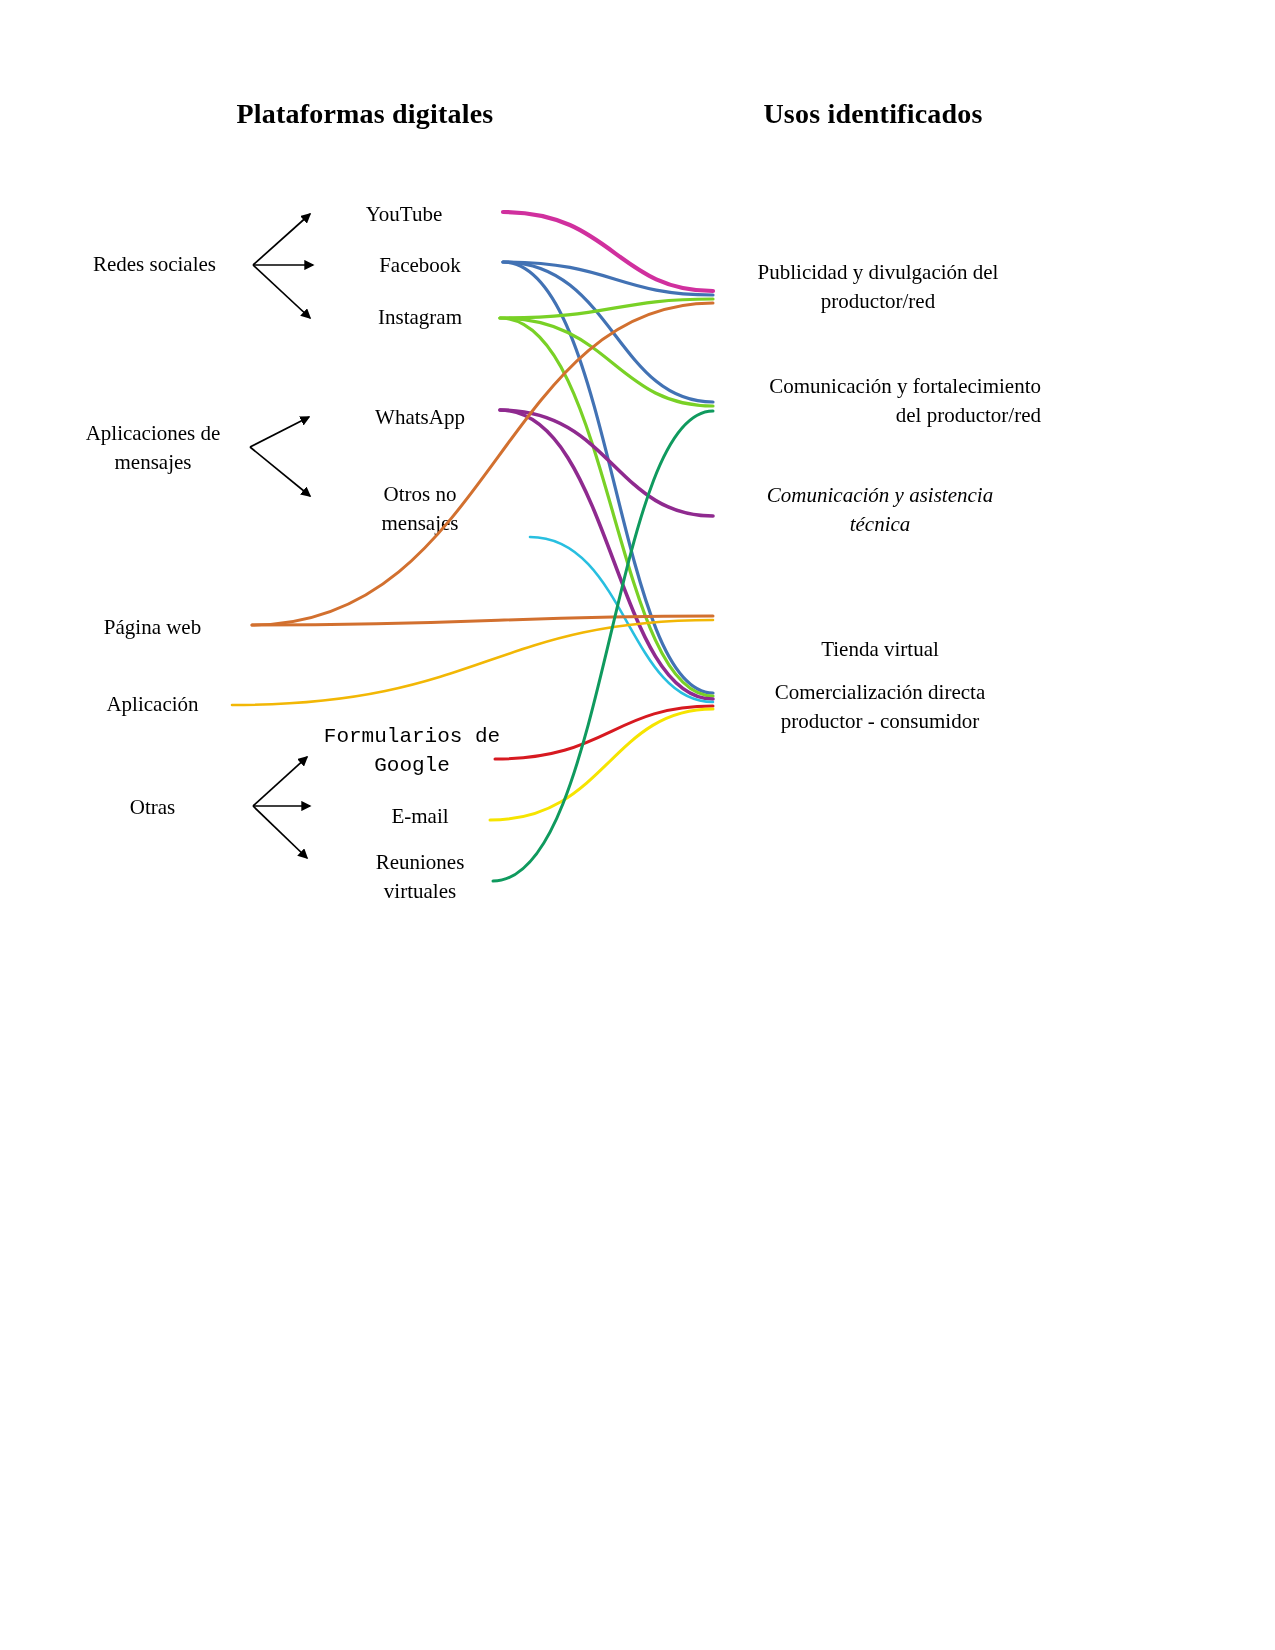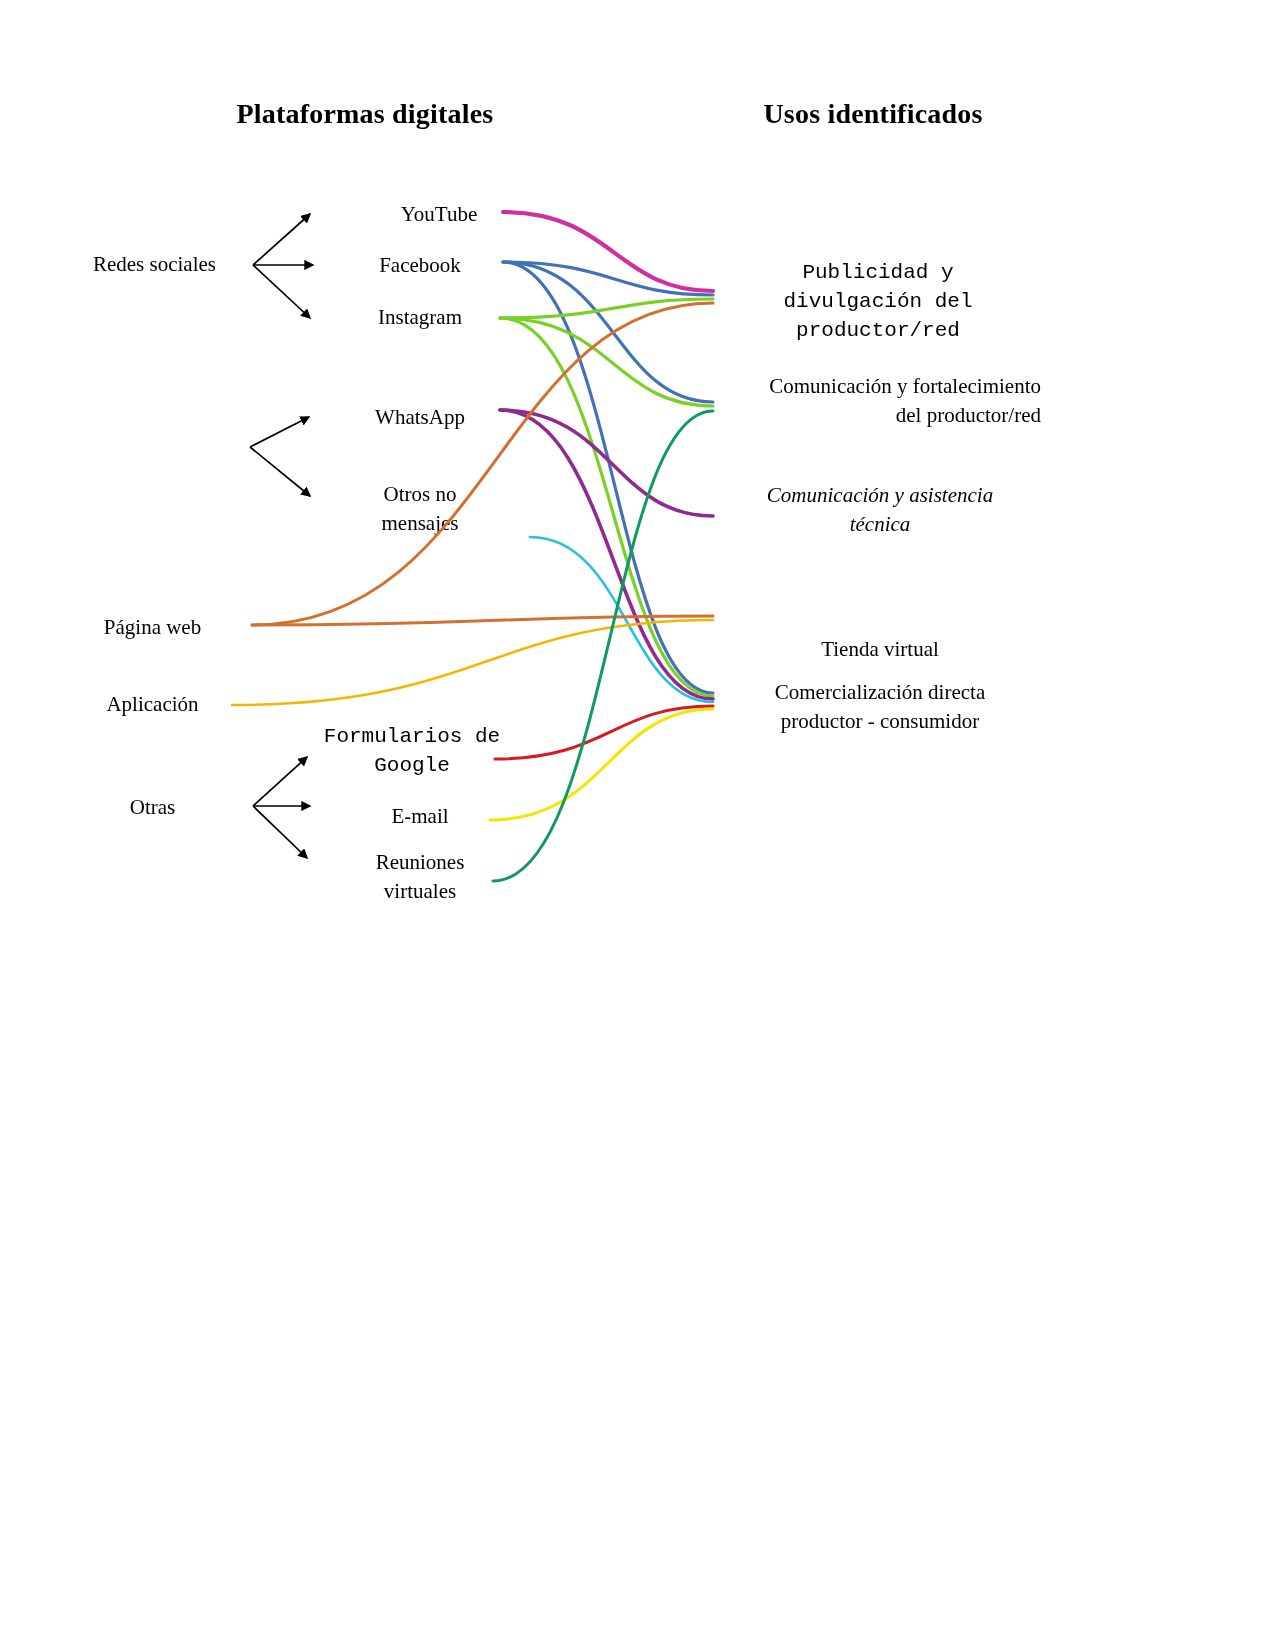--- a/index.html
+++ b/index.html
@@ -46,37 +46,39 @@
 </style>
 </head>
 <body>
 
 <div id="page">
 
   <div class="hdr" style="left:235px; top:98px; width:260px;">Plataformas digitales</div>
   <div class="hdr" style="left:748px; top:98px; width:250px;">Usos identificados</div>
 
   <div class="lbl" style="left:62px; top:250px; width:185px;">Redes sociales</div>
+  <div class="lbl" style="left:58px; top:419px; width:190px; white-space:pre-line;">Aplicaciones de
+mensajes</div>
   <div class="lbl" style="left:60px; top:613px; width:185px;">Página web</div>
   <div class="lbl" style="left:60px; top:690px; width:185px;">Aplicación</div>
   <div class="lbl" style="left:60px; top:793px; width:185px;">Otras</div>
 
-  <div class="lbl" style="left:349px; top:200px; width:180px;">YouTube</div>
+  <div class="lbl" style="left:314px; top:200px; width:180px;">YouTube</div>
   <div class="lbl" style="left:330px; top:251px; width:180px;">Facebook</div>
   <div class="lbl" style="left:330px; top:303px; width:180px;">Instagram</div>
   <div class="lbl" style="left:330px; top:403px; width:180px;">WhatsApp</div>
   <div class="lbl" style="left:330px; top:480px; width:180px; white-space:pre-line;">Otros no
 mensajes</div>
   <div class="lbl" style="left:312px; top:722px; width:200px; white-space:pre-line;font-family:Liberation Mono, monospace;">Formularios de
 Google</div>
   <div class="lbl" style="left:330px; top:802px; width:180px;">E-mail</div>
   <div class="lbl" style="left:330px; top:848px; width:180px; white-space:pre-line;">Reuniones
 virtuales</div>
 
-  <div class="lbl" style="left:728px; top:258px; width:300px; white-space:pre-line;font-family:Liberation Mono, monospace;">Publicidad y divulgación del
+  <div class="lbl" style="left:728px; top:258px; width:300px; white-space:pre-line;">Publicidad y divulgación del
 productor/red</div>
   <div class="lbl" style="left:716px; top:372px; width:325px; white-space:pre-line;text-align:right;">Comunicación y fortalecimiento
 del productor/red</div>
   <div class="lbl" style="left:740px; top:481px; width:280px; white-space:pre-line;font-style:italic;">Comunicación y asistencia
 técnica</div>
   <div class="lbl" style="left:740px; top:593px; width:280px;margin-top:42px;">Tienda virtual</div>
   <div class="lbl" style="left:730px; top:678px; width:300px; white-space:pre-line;">Comercialización directa
 productor - consumidor</div>
 
   <svg id="arrows-svg" viewBox="0 0 1275 1650">

